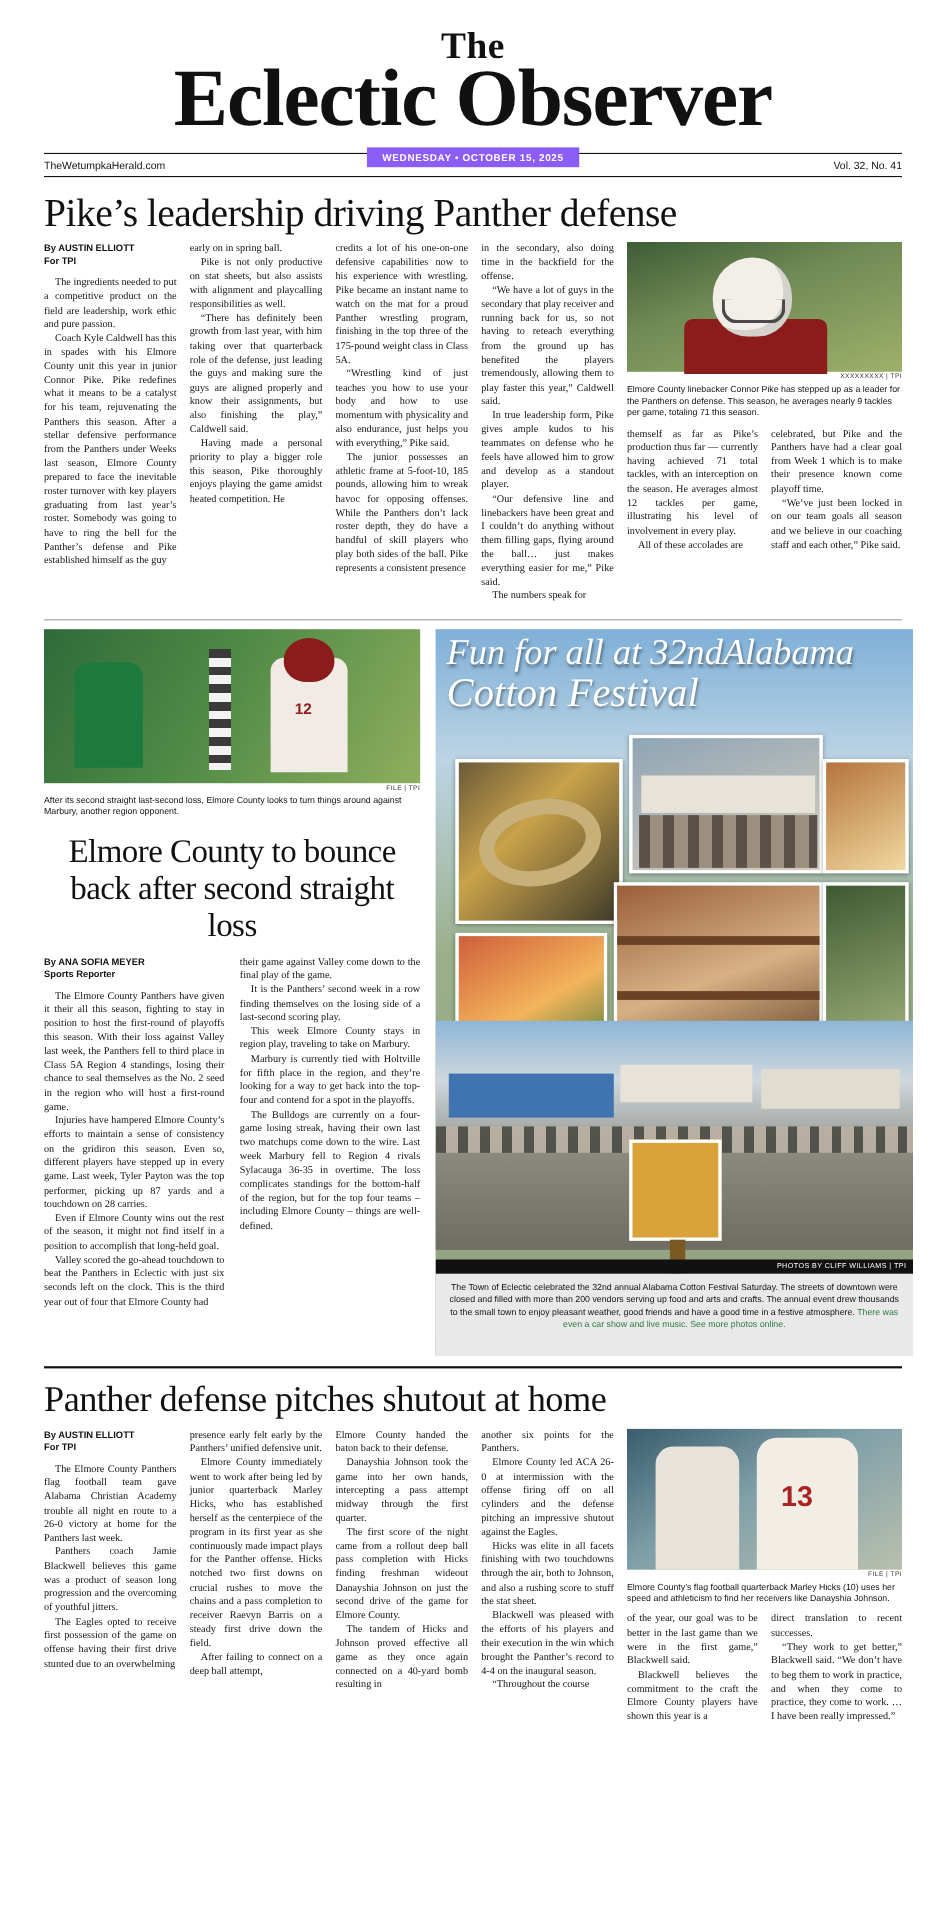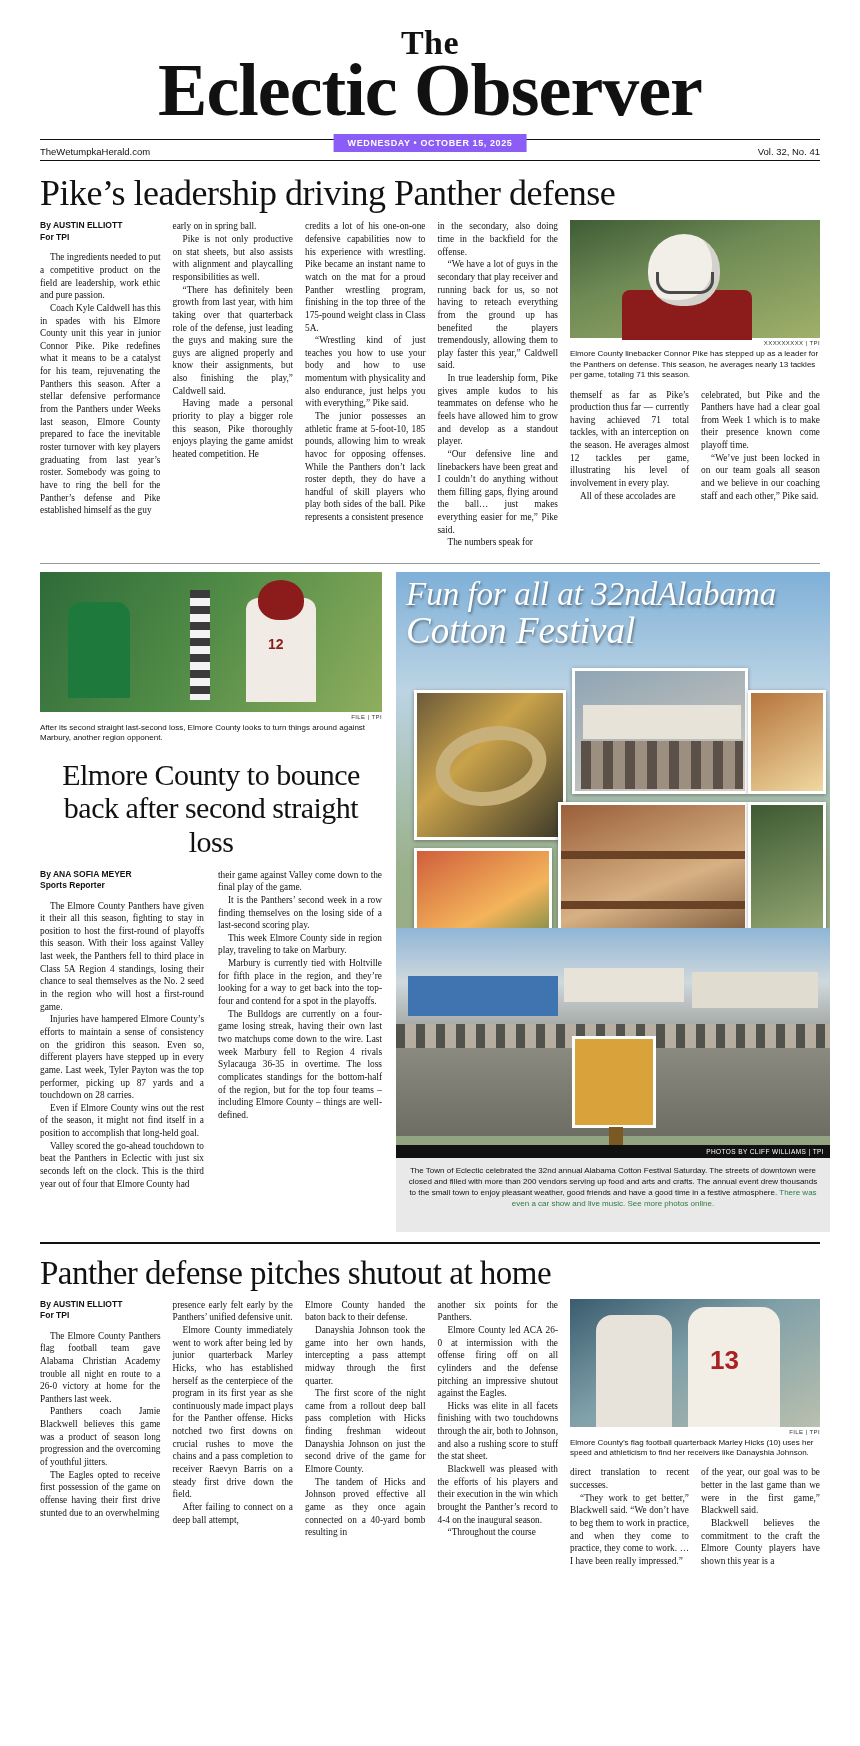--- a/index.html
+++ b/index.html
@@ -264,21 +264,21 @@
         <p class="body">“Our defensive line and linebackers have been great and I couldn’t do anything without them filling gaps, flying around the ball… just makes everything easier for me,” Pike said.</p>
         <p class="body">The numbers speak for</p>
       </div>
       <div class="s1-photo-col">
         <div class="s1-photo">
           <div class="jersey"></div>
           <div class="helmet"></div>
           <div class="facemask"></div>
         </div>
         <div class="credit">XXXXXXXXX | TPI</div>
-        <div class="cap">Elmore County linebacker Connor Pike has stepped up as a leader for the Panthers on defense. This season, he averages nearly 13 tackles per game, totaling 71 this season.</div>
+        <div class="cap">Elmore County linebacker Connor Pike has stepped up as a leader for the Panthers on defense. This season, he averages nearly 9 tackles per game, totaling 71 this season.</div>
         <div style="display:flex; gap:12px; margin-top:8px;">
           <div style="width:119px">
             <p class="body" style="text-indent:0">themself as far as Pike’s production thus far — currently having achieved 71 total tackles, with an interception on the season. He averages almost 12 tackles per game, illustrating his level of involvement in every play.</p>
             <p class="body">All of these accolades are</p>
           </div>
           <div style="width:119px">
             <p class="body" style="text-indent:0">celebrated, but Pike and the Panthers have had a clear goal from Week 1 which is to make their presence known come playoff time.</p>
             <p class="body">“We’ve just been locked in on our team goals all season and we believe in our coaching staff and each other,” Pike said.</p>
           </div>
         </div>
@@ -310,21 +310,21 @@
             <div class="byline sub">Sports Reporter</div>
             <div style="height:8px"></div>
             <p class="body first">The Elmore County Panthers have given it their all this season, fighting to stay in position to host the first-round of playoffs this season. With their loss against Valley last week, the Panthers fell to third place in Class 5A Region 4 standings, losing their chance to seal themselves as the No. 2 seed in the region who will host a first-round game.</p>
             <p class="body">Injuries have hampered Elmore County’s efforts to maintain a sense of consistency on the gridiron this season. Even so, different players have stepped up in every game. Last week, Tyler Payton was the top performer, picking up 87 yards and a touchdown on 28 carries.</p>
             <p class="body">Even if Elmore County wins out the rest of the season, it might not find itself in a position to accomplish that long-held goal.</p>
             <p class="body">Valley scored the go-ahead touchdown to beat the Panthers in Eclectic with just six seconds left on the clock. This is the third year out of four that Elmore County had</p>
           </div>
           <div class="s2-col">
             <p class="body" style="text-indent:0">their game against Valley come down to the final play of the game.</p>
             <p class="body">It is the Panthers’ second week in a row finding themselves on the losing side of a last-second scoring play.</p>
-            <p class="body">This week Elmore County side in region play, traveling to take on Marbury.</p>
+            <p class="body">This week Elmore County stays in region play, traveling to take on Marbury.</p>
             <p class="body">Marbury is currently tied with Holtville for fifth place in the region, and they’re looking for a way to get back into the top-four and contend for a spot in the playoffs.</p>
             <p class="body">The Bulldogs are currently on a four-game losing streak, having their own last two matchups come down to the wire. Last week Marbury fell to Region 4 rivals Sylacauga 36-35 in overtime. The loss complicates standings for the bottom-half of the region, but for the top four teams – including Elmore County – things are well-defined.</p>
           </div>
         </div>
       </div>
 
       <div class="right-block">
         <div class="fest">
           <div class="fest-title">
             <span>Fun for all at 32ndAlabama</span>
@@ -402,25 +402,25 @@
       <div class="s3-photo-col">
         <div class="s3-photo">
           <div class="g1"></div>
           <div class="g2"></div>
           <div class="num">13</div>
         </div>
         <div class="credit">FILE | TPI</div>
         <div class="cap">Elmore County’s flag football quarterback Marley Hicks (10) uses her speed and athleticism to find her receivers like Danayshia Johnson.</div>
         <div style="display:flex; gap:12px; margin-top:8px;">
           <div style="width:119px">
+            <p class="body" style="text-indent:0">of the year, our goal was to be better in the last game than we were in the first game,” Blackwell said.</p>
+            <p class="body">Blackwell believes the commitment to the craft the Elmore County players have shown this year is a</p>
+          </div>
+          <div style="width:119px">
             <p class="body" style="text-indent:0">direct translation to recent successes.</p>
             <p class="body">“They work to get better,” Blackwell said. “We don’t have to beg them to work in practice, and when they come to practice, they come to work. … I have been really impressed.”</p>
           </div>
-          <div style="width:119px">
-            <p class="body" style="text-indent:0">of the year, our goal was to be better in the last game than we were in the first game,” Blackwell said.</p>
-            <p class="body">Blackwell believes the commitment to the craft the Elmore County players have shown this year is a</p>
-          </div>
         </div>
       </div>
     </div>
   </div>
 
 </div>
 
 </body></html>

